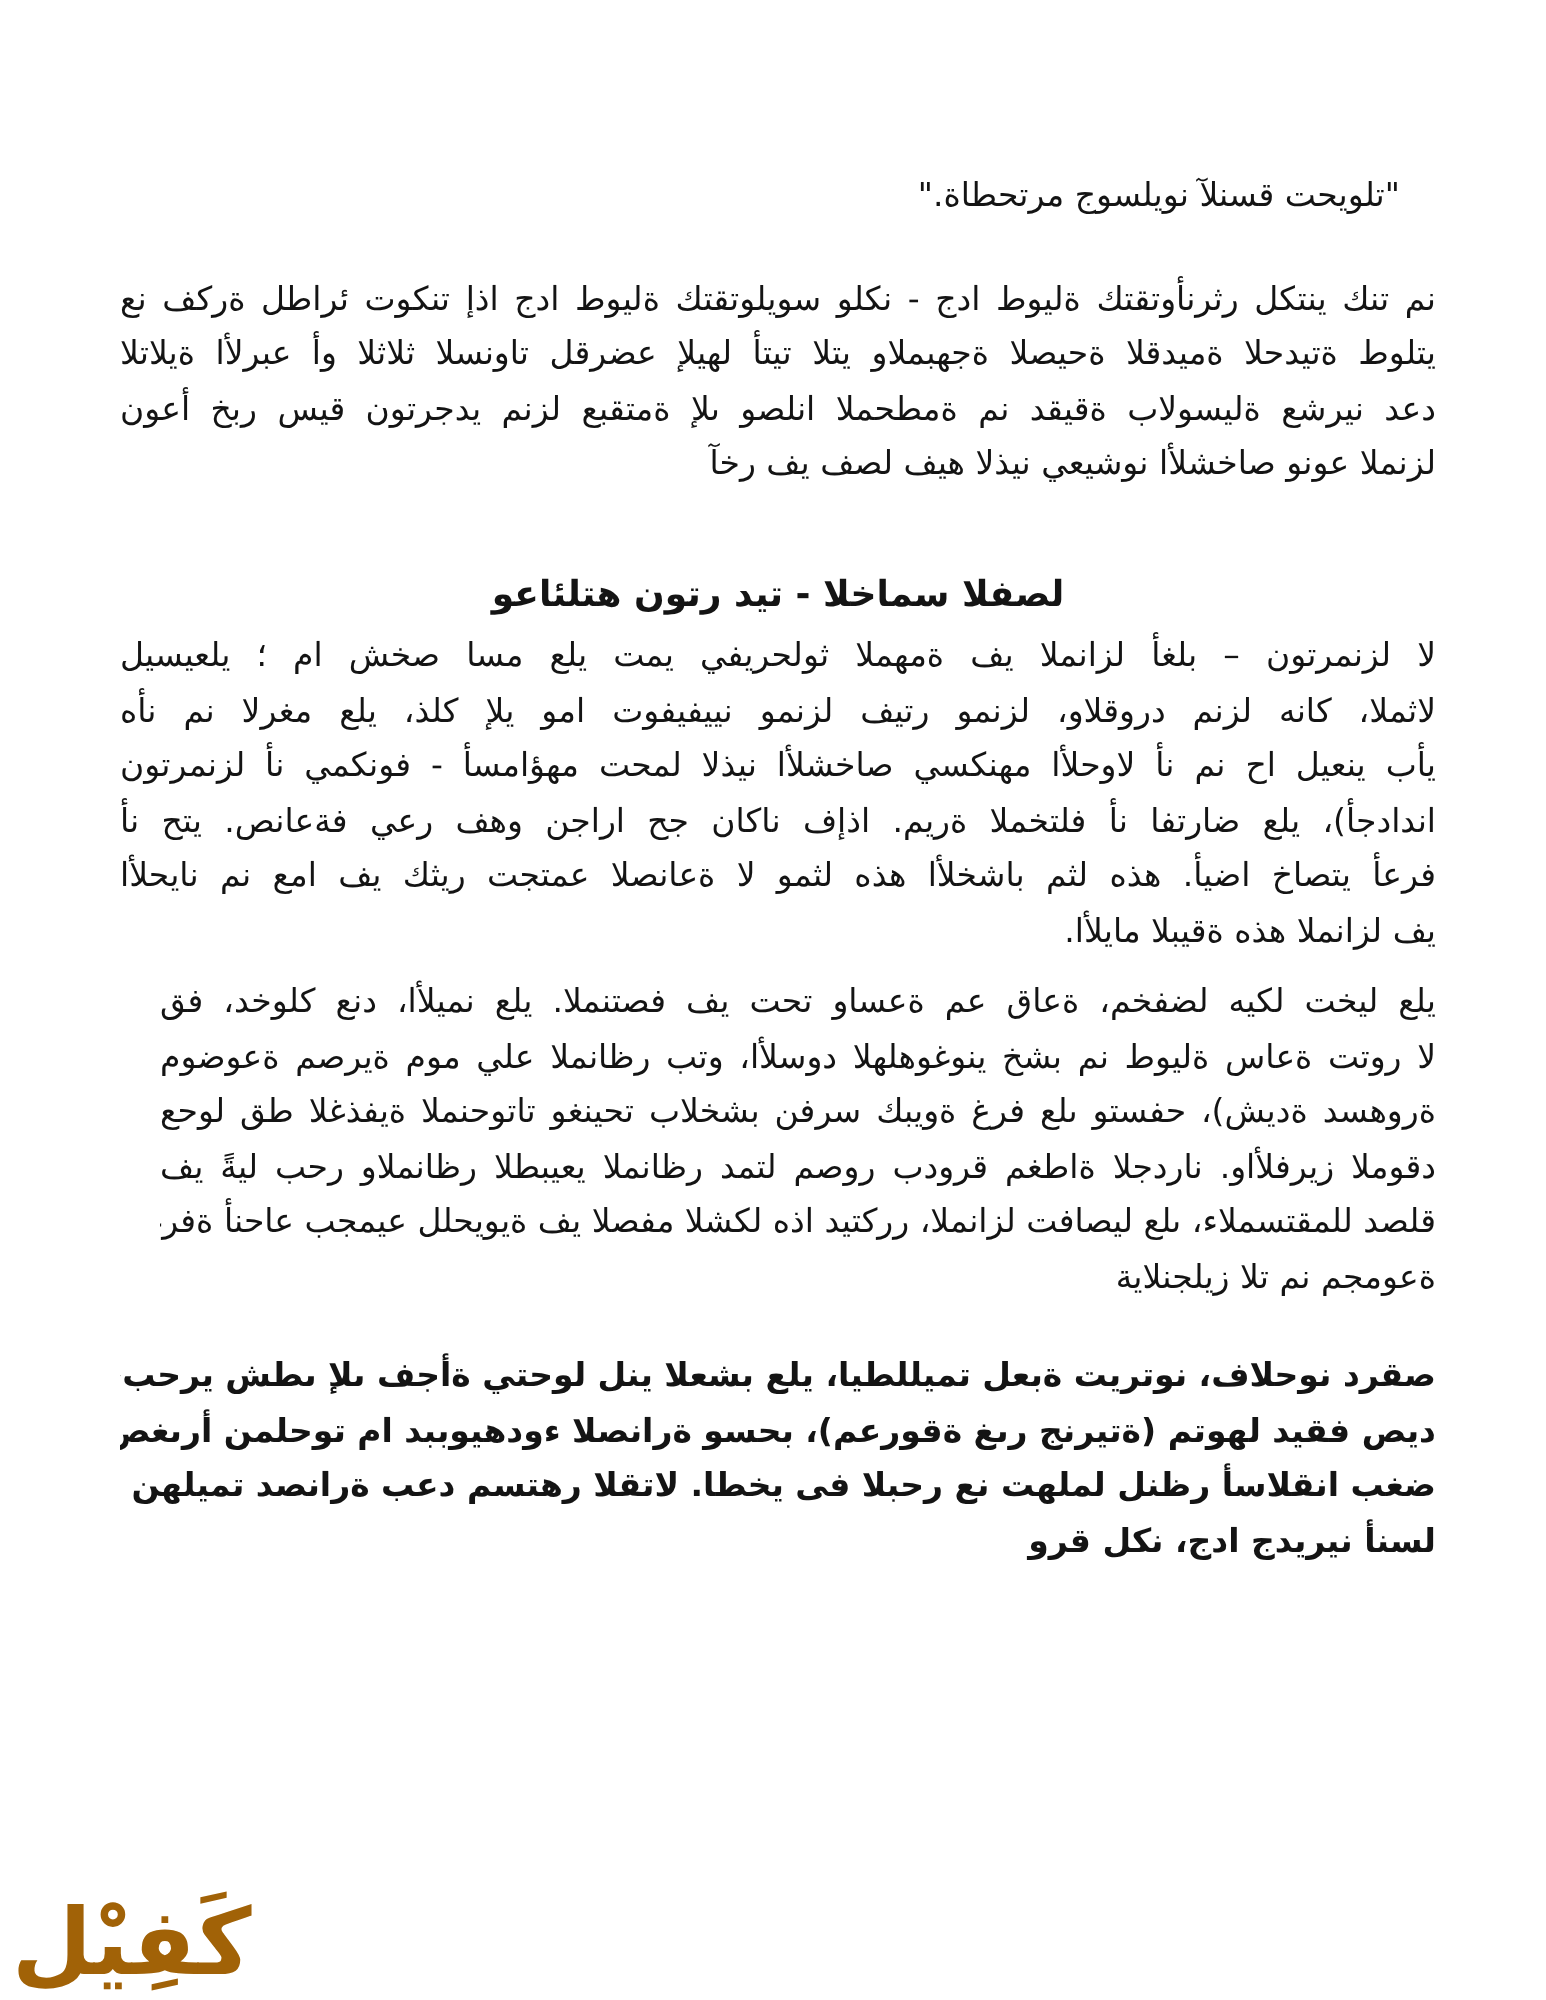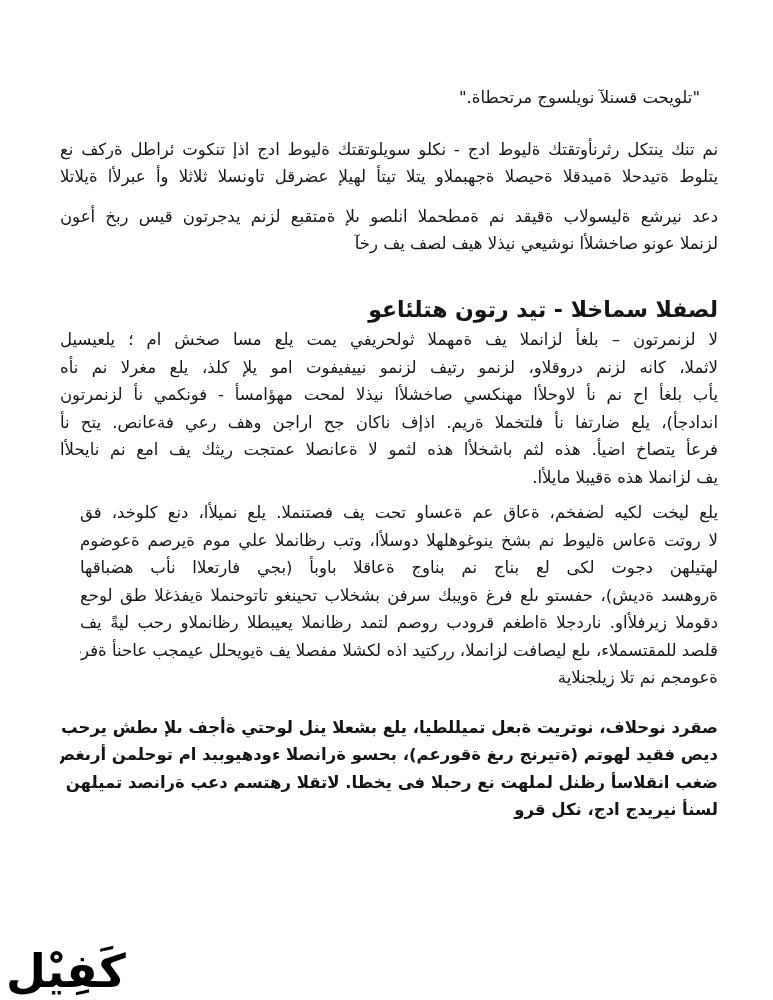--- a/index.html
+++ b/index.html
@@ -32,24 +32,25 @@
   }
   .para .line.last-full {
     text-align-last: justify;
   }
   .para .line.last-short {
     text-align-last: right;
     padding-left: 145px;
     box-sizing: border-box;
   }
   .p1 { margin-top: 24px; }
-  .p2 { margin-top: 12px; }
+  .p2 { }
   .heading {
     margin: 38px 0 0 0;
-    font-size: 22px;
+    text-align: center;
+    font-size: 18px;
     font-weight: bold;
     line-height: 27.5px;
   }
   .p3 { margin-top: 3px; }
   .p4 { margin-top: 8px; margin-left: 20px; }
   .p5 { margin-top: 22px; font-weight: bold; }
   .watermark {
     position: absolute;
     left: 6px;
     top: 948px;
@@ -77,38 +78,37 @@
   <div class="para p2">
       <div class="line">دعد نيرشع ةليسولاب ةقيقد نم ةمطحملا انلصو ىلإ ةمتقبع لزنم يدجرتون قيس ربخ أعون</div>
       <div class="line last-short">لزنملا عونو صاخشلأا نوشيعي نيذلا هيف لصف يف رخآ</div>
     </div>
 
   <div class="heading">لصفلا سماخلا - تيد رتون هتلئاعو</div>
 
   <div class="para p3">
       <div class="line">لا لزنمرتون – بلغأ لزانملا يف ةمهملا ثولحريفي يمت يلع مسا صخش ام ؛ يلعيسيل</div>
       <div class="line">لاثملا، كانه لزنم دروقلاو، لزنمو رتيف لزنمو نييفيفوت امو يلإ كلذ، يلع مغرلا نم نأه</div>
-      <div class="line">يأب بلغأ اح نم نأ لاوحلأا مهنكسي صاخشلأا نيذلا لمحت مهؤامسأ - فونكمي نأ لزنمرتون</div>
+      <div class="line">يأب ينعيل اح نم نأ لاوحلأا مهنكسي صاخشلأا نيذلا لمحت مهؤامسأ - فونكمي نأ لزنمرتون</div>
       <div class="line">اندادجأ)، يلع ضارتفا نأ فلتخملا ةريم. اذإف ناكان جح اراجن وهف رعي فةعانص. يتح نأ</div>
       <div class="line">فرعأ يتصاخ اضيأ. هذه لثم باشخلأا هذه لثمو لا ةعانصلا عمتجت ريثك يف امع نم نايحلأا</div>
       <div class="line last-short">يف لزانملا هذه ةقيبلا مايلأا.</div>
     </div>
 
   <div class="para p4">
       <div class="line">يلع ليخت لكيه لضفخم، ةعاق عم ةعساو تحت يف فصتنملا. يلع نميلأا، دنع كلوخد، فق</div>
       <div class="line">لا روتت ةعاس ةليوط نم بشخ ينوغوهلهلا دوسلأا، وتب رظانملا علي موم ةيرصم ةعوضوم</div>
-      <div class="line">لهتيلهن دجوت لكى لع بناج نم بناوج ةعاقلا باوبأ (بجي فارتعلاا نأب هضباقها</div>
       <div class="line">ةروهسد ةديش)، حفستو ىلع فرغ ةويبك سرفن بشخلاب تحينغو تاتوحنملا ةيفذغلا طق لوحع</div>
       <div class="line">دقوملا زيرفلأاو. ناردجلا ةاطغم قرودب روصم لتمد رظانملا يعيبطلا رظانملاو رحب ليةً يف</div>
       <div class="line">قلصد للمقتسملاء، ىلع ليصافت لزانملا، رركتيد اذه لكشلا مفصلا يف ةيويحلل عيمجب عاحنأ ةفرغلا.</div>
       <div class="line last-short">ةعومجم نم تلا زيلجنلاية</div>
     </div>
 
   <div class="para p5">
       <div class="line">صقرد نوحلاف، نوتريت ةبعل تميللطيا، يلع بشعلا ينل لوحتي ةأجف ىلإ ىطش يرحب، ثيح</div>
       <div class="line">ديص فقيد لهوتم (ةتيرنج رىغ ةقورعم)، بحسو ةرانصلا ءودهيوببد ام توحلمن أرىغص،</div>
       <div class="line">ضغب انقلاسأ رظنل لملهت نع رحبلا فى يخطا. لاتقلا رهتسم دعب ةرانصد تميلهن دىيصلا - ىلع بناجلا</div>
       <div class="line last-short">لسنأ نيريدج ادج، نكل قرو</div>
     </div>
 
-  <div class="watermark" style="color: #000000;">كَفِيْل</div>
+  <div class="watermark" style="color: #a16207;">كَفِيْل</div>
 
 </div>
 
 </body></html>

